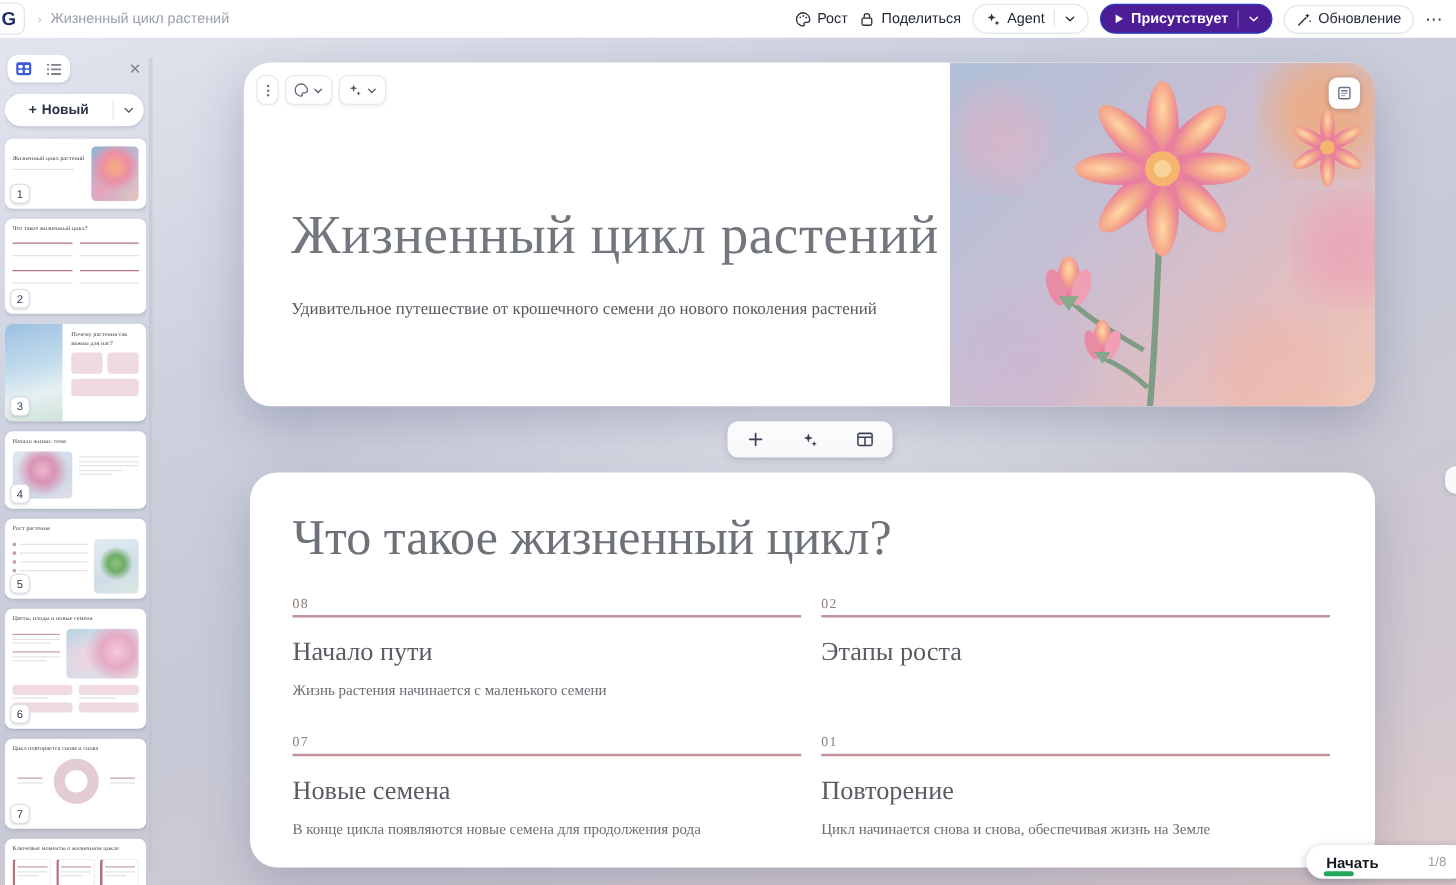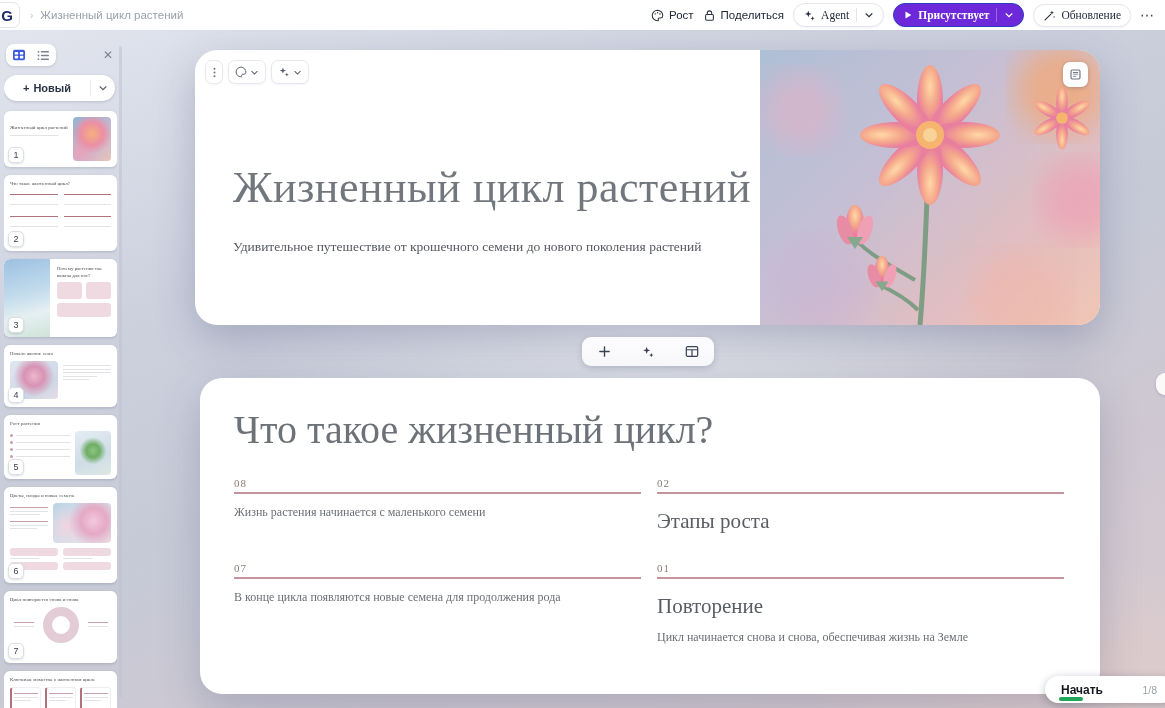--- a/index.html
+++ b/index.html
@@ -6,23 +6,23 @@
   html,body { width:1165px; height:708px; overflow:hidden; font-family:"Liberation Sans",sans-serif; background:#fff; }
   .serif { font-family:"Liberation Serif","DejaVu Serif",serif; }
 
   
   .topbar { position:absolute; top:0; left:0; right:0; height:30px; background:#fff; display:flex; align-items:center; padding-right:10px; z-index:60; }
   .logo-box { width:26px; height:26px; margin-left:-6px; border:1px solid #e3e5ea; border-radius:7px; background:#fff; display:flex; align-items:center; justify-content:center; font-weight:bold; font-size:15px; color:#1d2b6b; }
   .crumb-sep { color:#c3c7cf; font-size:10px; margin:0 7px 0 10px; }
   .crumb-title { color:#9aa0a8; font-size:11.5px; }
   .tb-right { margin-left:auto; display:flex; align-items:center; gap:9px; }
   .tb-btn { display:flex; align-items:center; gap:5px; font-size:11.5px; color:#222838; background:none; border:none; cursor:pointer; font-family:inherit; }
-  .pill { border:1px solid #e4e6ec; border-radius:999px; padding:4px 9px; background:#fff; box-shadow:0 1px 2px rgba(20,30,60,.05); display:flex; align-items:center; gap:5px; font-size:11.5px; color:#222838; cursor:pointer; font-family:Liberation Serif, serif; }
+  .pill { border:1px solid #e4e6ec; border-radius:999px; padding:4px 9px; background:#fff; box-shadow:0 1px 2px rgba(20,30,60,.05); display:flex; align-items:center; gap:5px; font-size:11.5px; color:#222838; cursor:pointer; font-family:Liberation Sans, sans-serif; }
   .pill .vdiv { width:1px; height:14px; background:#e4e6ec; margin:0 2px; }
-  .pill-blue { background:#6d28d9; border-color:#2b3cc4; color:#fff; font-weight:600; }
+  .pill-blue { background:#4c1d95; border-color:#2b3cc4; color:#fff; font-weight:600; }
   .pill-blue .vdiv { background:rgba(255,255,255,.3); }
   .more-dots { color:#3a3f4c; font-size:14px; letter-spacing:1px; cursor:pointer; }
   svg.ic { display:block; }
 
   
   .canvas { position:absolute; top:30px; left:0; right:0; bottom:0;
     background:linear-gradient(160deg,#e2e5ee 0%,#cdd1de 30%,#c6cad7 52%,#cfc8d2 75%,#d8cbce 100%); }
   .canvas::before { content:""; position:absolute; inset:0;
     background:radial-gradient(ellipse 55% 45% at 56% 42%, rgba(255,255,255,.5), rgba(255,255,255,0) 65%),
                radial-gradient(ellipse 30% 25% at 90% 95%, rgba(235,205,200,.45), rgba(235,205,200,0) 70%); }
@@ -495,30 +495,32 @@
         </svg>
     </span>
   </div>
 
   <div class="slide2">
     <div class="serif s2-title">Что такое жизненный цикл?</div>
     <div class="s2-grid">
       <div>
         <div class="s2-num">08</div>
         <div class="s2-line"></div>
+        <div class="s2-head">Начало пути</div>
         <div class="s2-body">Жизнь растения начинается с маленького семени</div>
       </div>
       <div>
         <div class="s2-num">02</div>
         <div class="s2-line"></div>
         <div class="s2-head">Этапы роста</div>
       </div>
       <div>
         <div class="s2-num">07</div>
         <div class="s2-line"></div>
+        <div class="s2-head">Новые семена</div>
         <div class="s2-body">В конце цикла появляются новые семена для продолжения рода</div>
       </div>
       <div>
         <div class="s2-num">01</div>
         <div class="s2-line"></div>
         <div class="s2-head">Повторение</div>
         <div class="s2-body">Цикл начинается снова и снова, обеспечивая жизнь на Земле</div>
       </div>
     </div>
   </div>

